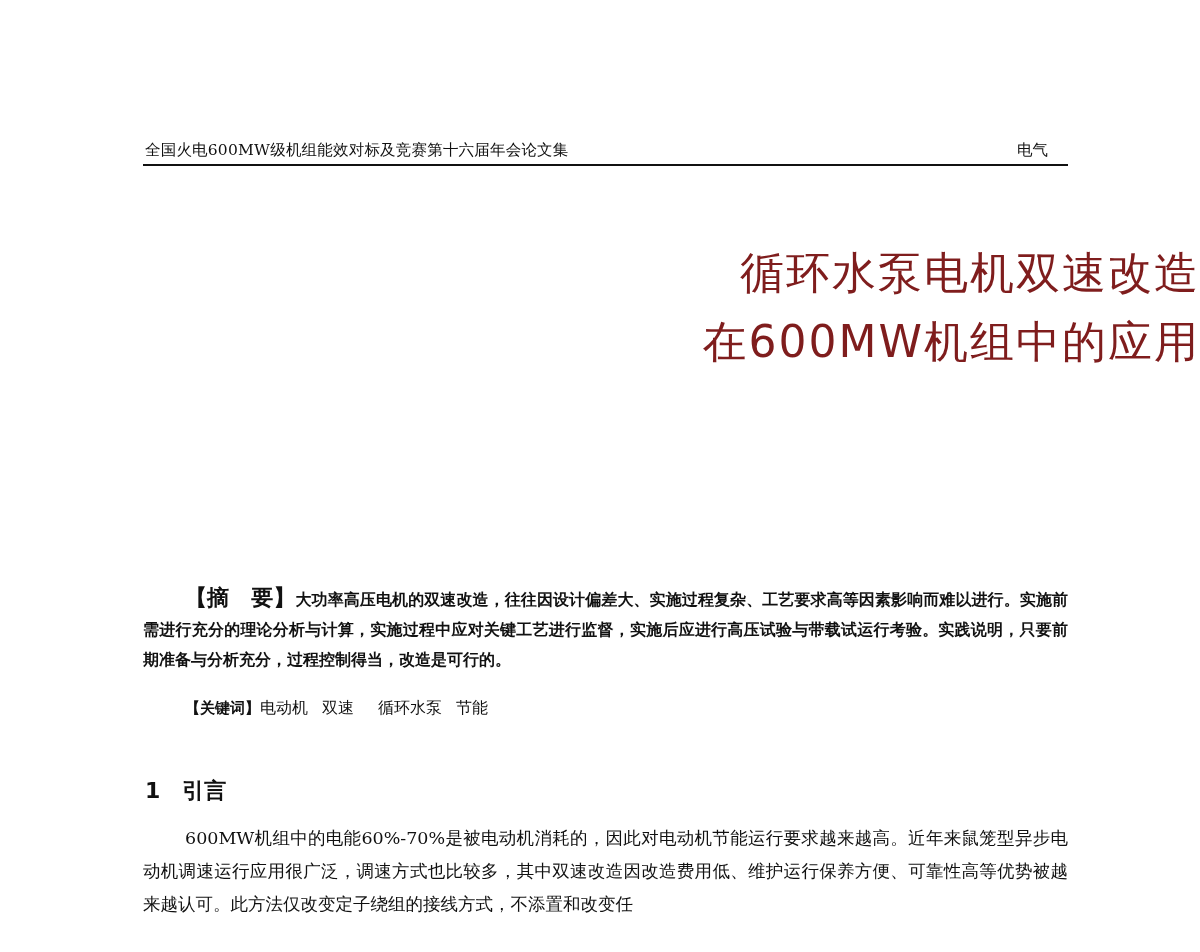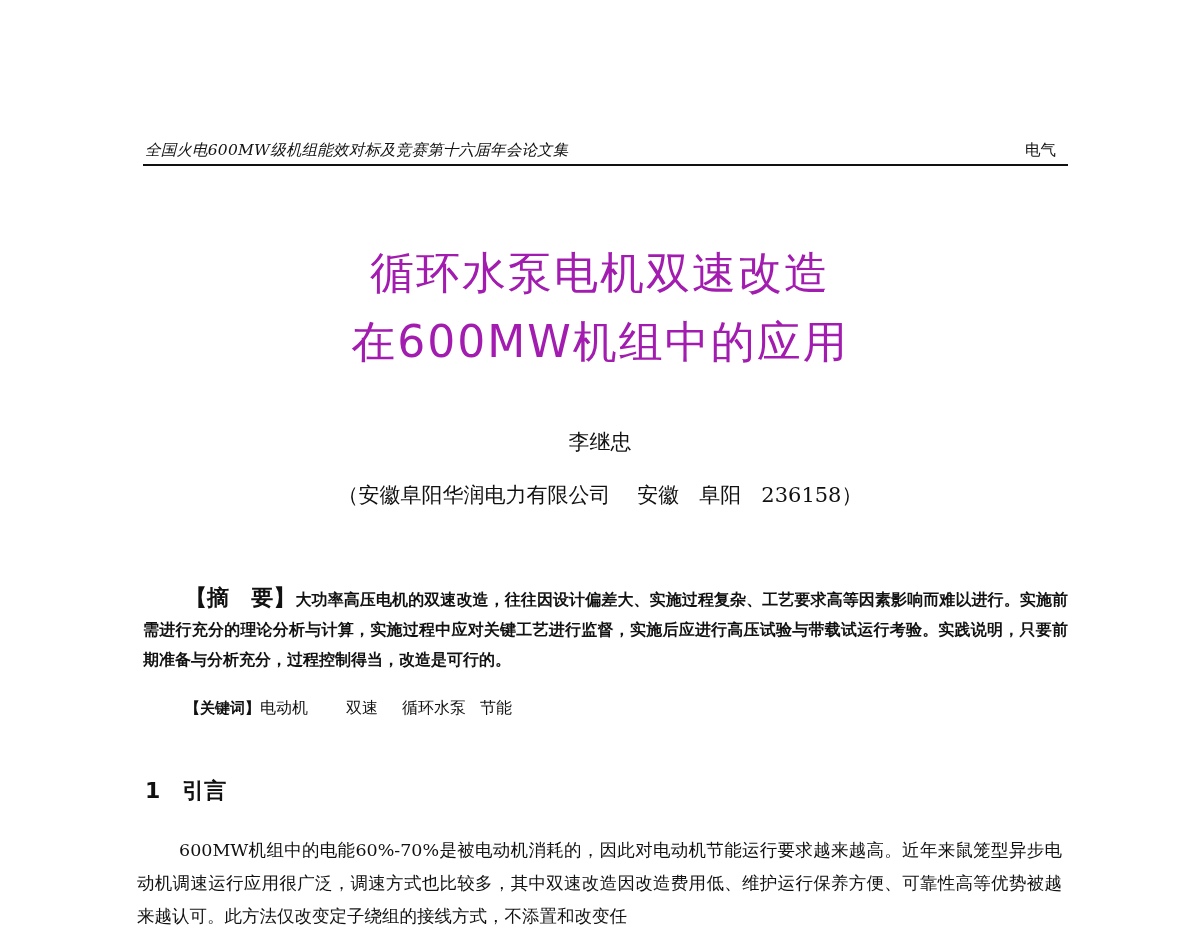--- a/index.html
+++ b/index.html
@@ -29,38 +29,37 @@
       height: 28px;
       border-bottom: 2px solid #111;
     }
     .running-header .left {
       position: absolute;
       left: 2px;
       top: 4px;
       font-size: 15.5px;
       letter-spacing: 0.2px;
       font-family: "DejaVu Serif", "Liberation Serif", serif;
-      font-style: italic;
     }
     .running-header .right {
       position: absolute;
-      right: 12px;
+      right: 20px;
       top: 4px;
       font-size: 15.5px;
       font-family: "DejaVu Sans", "Liberation Sans", sans-serif;
     }
     .title {
       position: absolute;
       left: 0;
       width: 1200px;
-      text-align: center;
+      text-align: right;
       font-family: "DejaVu Sans", "Liberation Sans", sans-serif;
       font-size: 44px;
       letter-spacing: 2px;
-      color: #a21caf;
+      color: #7f1d1d;
     }
     .title.line1 { top: 244px; }
     .title.line2 { top: 313px; }
     .author {
       position: absolute;
       left: 0;
       width: 1200px;
       top: 428px;
       text-align: center;
       font-size: 21px;
@@ -101,61 +100,56 @@
     }
     .keywords .label {
       font-weight: bold;
       font-size: 15px;
     }
     .keywords .kw {
       display: inline-block;
       margin-right: 14px;
       text-align: right;
     }
-    .keywords .kw.wide { margin-right: 24px; margin-left: 24px; }
+    .keywords .kw.wide { margin-right: 24px; }
     .section-heading {
       position: absolute;
       left: 145px;
       top: 740px;
       font-family: "DejaVu Sans", "Liberation Sans", sans-serif;
       font-size: 22px;
       font-weight: bold;
       margin-top: 36px;
     }
     .section-heading .num { margin-right: 22px; }
     .body-text {
       position: absolute;
-      left: 137px;
+      left: 143px;
       top: 822px;
       width: 925px;
       font-size: 17.5px;
       line-height: 33px;
       text-align: justify;
       text-indent: 42px;
-      margin-top: 12px;
     }
   </style>
 </head>
 <body>
 
 <div class="page">
 
   <div class="running-header">
     <span class="left">全国火电600MW级机组能效对标及竞赛第十六届年会论文集</span>
     <span class="right">电气</span>
   </div>
 
   <div class="title line1">循环水泵电机双速改造</div>
   <div class="title line2">在600MW机组中的应用</div>
 
-  <div class="author">李继忠</div>
 
-  <div class="affiliation">
-    <span>（</span><span>安徽阜阳华润电力有限公司</span><span>    </span><span>安徽</span><span>   </span><span>阜阳</span><span>   </span><span>236158</span><span>）</span>
-  </div>
 
   <div class="abstract">
     <span class="label">【摘　要】</span><span>大功率高压电机的双速改造，往往因设计偏差大、实施过程复杂、工艺要求高等因素影响而难以进行。实施前需进行充分的理论分析与计算，实施过程中应对关键工艺进行监督，实施后应进行高压试验与带载试运行考验。实践说明，只要前期准备与分析充分，过程控制得当，改造是可行的。</span>
   </div>
 
   <div class="keywords">
     <span class="label">【关键词】</span><span class="kw">电动机</span><span class="kw wide">双速</span><span class="kw">循环水泵</span><span class="kw">节能</span>
   </div>
 
   <div class="section-heading">

